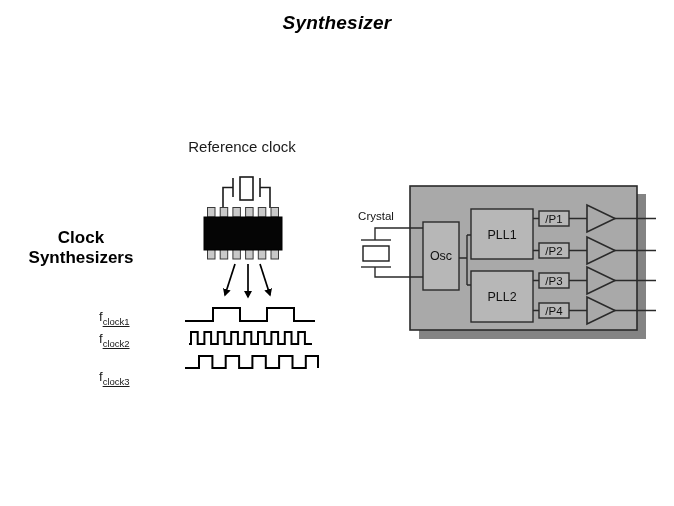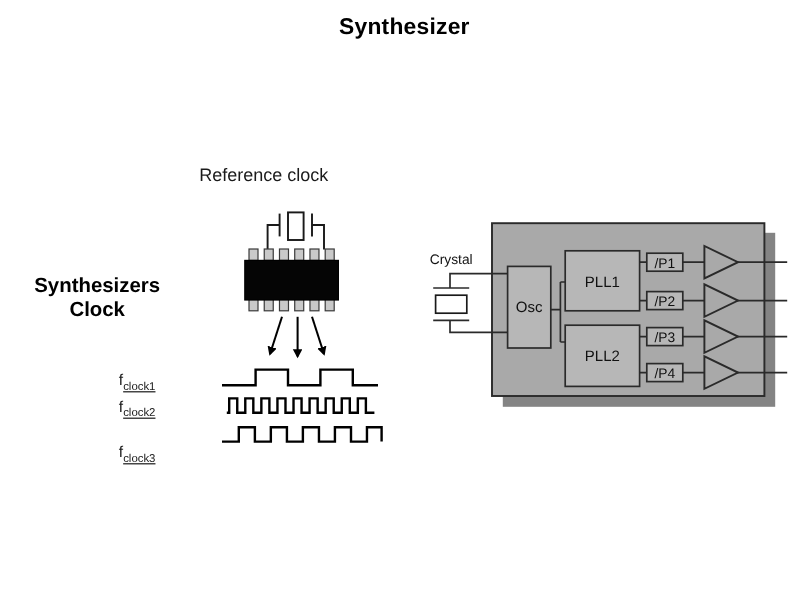--- a/index.html
+++ b/index.html
@@ -2,28 +2,28 @@
 <html style="--box-fill: #a9a9a9; --block-fill: #b7b7b7; --shadow: #848484; --stroke: #2a2a2a; --ic-fill: #050505; --pin-fill: #c9c9c9;"><head>
 <meta charset="utf-8">
 <style>
   html,body{margin:0;padding:0;background:#ffffff;}
   .slide{
     position:relative;width:674px;height:506px;background:#ffffff;overflow:hidden;
     font-family:"Liberation Sans","DejaVu Sans",sans-serif;color:#111;
   }
   .title{
     position:absolute;top:12px;left:0;width:674px;text-align:center;
-    font-size:19px;font-weight:bold;letter-spacing:.2px;color:#000;
+    font-size:19px;font-weight:bold;letter-spacing:.2px;color:#000;font-style:italic;
   }
   .left-label{
     position:absolute;top:228px;left:8px;width:146px;text-align:center;
     font-size:17px;font-weight:bold;line-height:20px;color:#000;
   }
   .ref-heading{
-    position:absolute;top:138px;left:166px;width:152px;text-align:left;
+    position:absolute;top:138px;left:166px;width:152px;text-align:center;
     font-size:15px;color:#1a1a1a;
   }
   .f-label{
     position:absolute;left:99px;width:60px;font-size:13px;color:#1a1a1a;
   }
   .f-label sub{font-size:9.5px;text-decoration:underline;}
   svg.diagram{position:absolute;top:0;left:0;}
   :root{
     --box-fill:#a9a9a9;--block-fill:#b7b7b7;--shadow:#848484;
     --stroke:#2a2a2a;--ic-fill:#050505;--pin-fill:#c9c9c9;
@@ -42,22 +42,22 @@
   .arrowline{stroke:#000;stroke-width:1.7;fill:none;}
 </style>
 </head>
 <body>
 
 <div class="slide">
 
   <div class="title">Synthesizer</div>
 
   <div class="left-label">
+    <div>Clock</div>
     <div>Synthesizers</div>
-    <div>Clock</div>
   </div>
 
   <div class="ref-heading">Reference clock</div>
 
   <div class="f-label" style="top:309px"><span>f</span><sub>clock1</sub></div>
   <div class="f-label" style="top:331px"><span>f</span><sub>clock2</sub></div>
   <div class="f-label" style="top:369px"><span>f</span><sub>clock3</sub></div>
 
   <svg class="diagram" width="674" height="506" viewBox="0 0 674 506">
     <defs>

